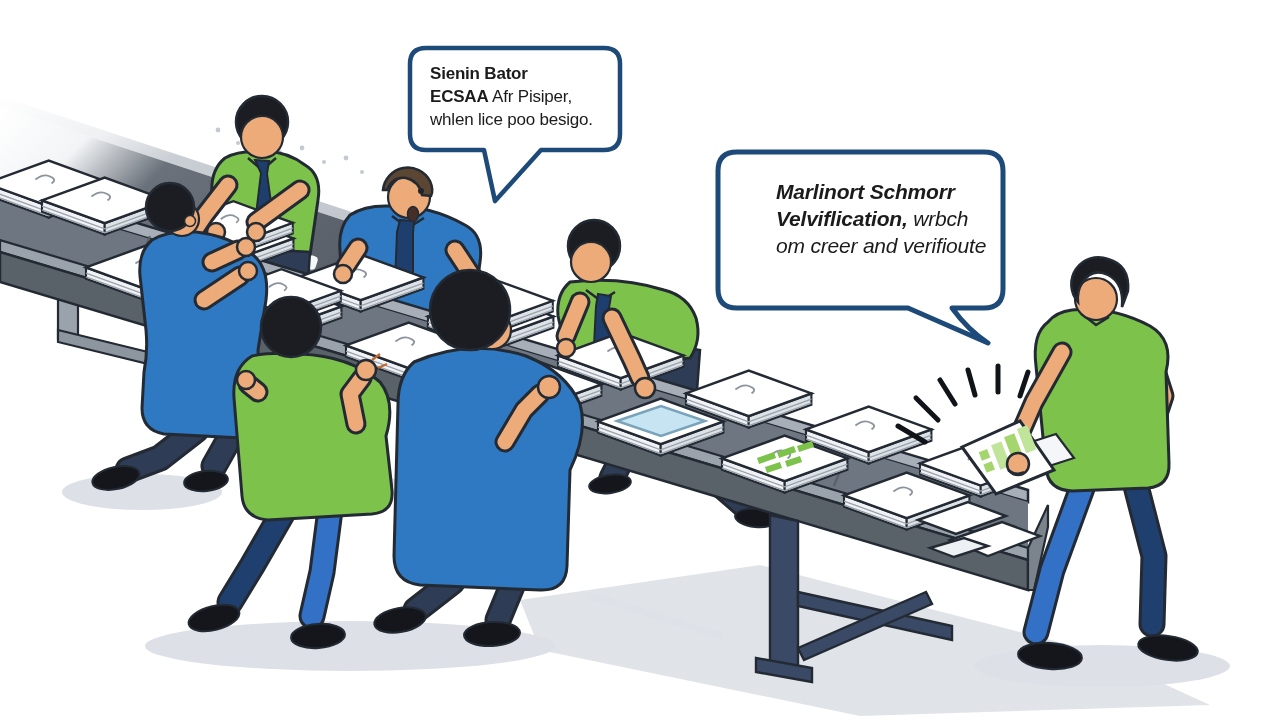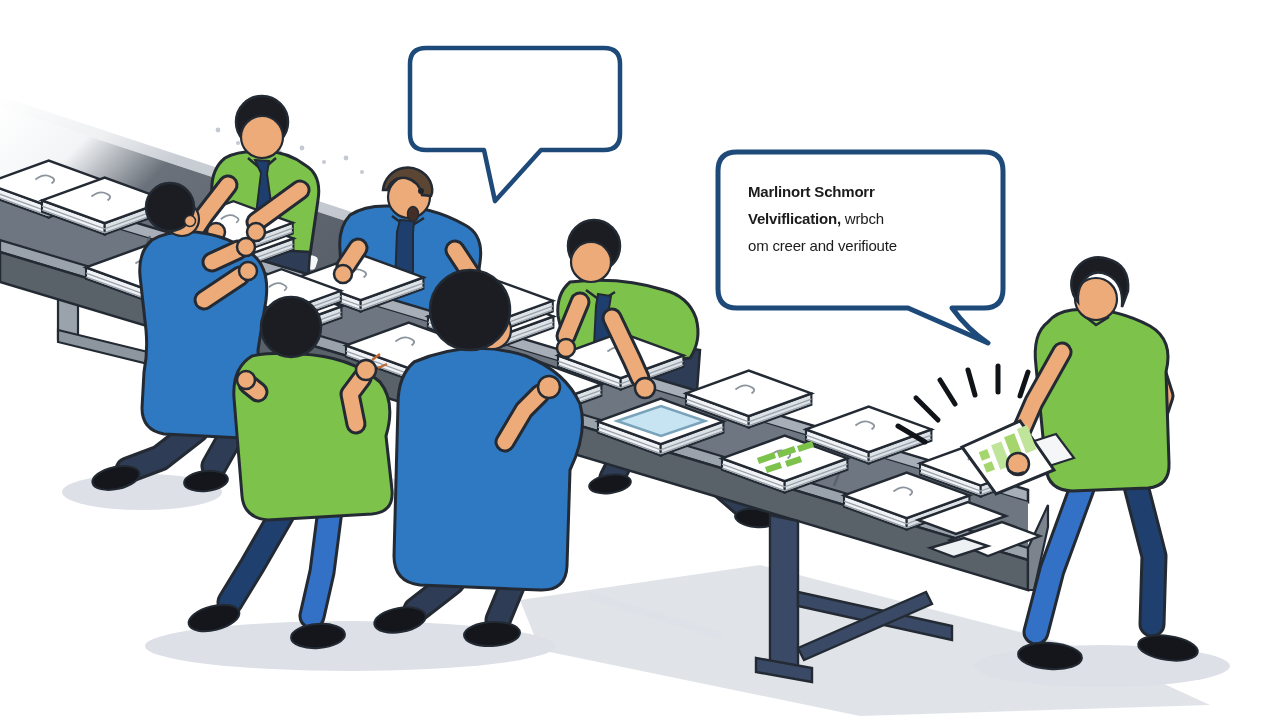--- a/index.html
+++ b/index.html
@@ -38,21 +38,21 @@
   .leg-navy{fill:none;stroke:var(--pants-navy);stroke-width:21;stroke-linecap:round;stroke-linejoin:round;}
   .leg-blue{fill:none;stroke:var(--jeans-blue);stroke-width:21;stroke-linecap:round;stroke-linejoin:round;}
   .leg-dark{fill:none;stroke:var(--jeans-dark);stroke-width:21;stroke-linecap:round;stroke-linejoin:round;}
   .shoe{fill:#14161c;stroke:var(--outline);stroke-width:2;}
   .hand{fill:var(--skin);stroke:var(--outline);stroke-width:2.5;}
   .hair{fill:var(--hair-black);stroke:var(--outline);stroke-width:2.5;}
 
   .bubble-text{position:absolute;color:#1b1b1b;text-align:left;}
   .bubble-text .b{font-weight:700;}
   #bubble1-text{left:430px;top:62px;width:180px;font-size:17px;line-height:23px;letter-spacing:-0.2px;}
-  #bubble2-text{left:748px;top:178px;width:246px;font-size:15px;line-height:27px;letter-spacing:-0.2px;}
+  #bubble2-text{left:776px;top:178px;width:246px;font-size:21px;line-height:27px;letter-spacing:-0.2px;font-style:italic;}
 </style>
 </head>
 <body>
 
 <div id="stage">
 <svg id="scene" viewBox="0 0 1280 720" aria-hidden="true">
   <defs>
     <linearGradient id="roadFade" x1="0" y1="0" x2="0.9" y2="0.45">
       <stop offset="0" stop-color="#ffffff"></stop>
       <stop offset="0.22" stop-color="#f2f4f6"></stop>
@@ -309,20 +309,26 @@
       <path d="M1008,470 q8,6 16,2" fill="none" stroke="var(--outline)" stroke-width="2.2"></path>
     </g>
   </g>
 
   <g fill="#ffffff" stroke="var(--bubble-border)" stroke-linejoin="round">
     <path stroke-width="4.5" d="M426,48 H604 Q620,48 620,64 V134 Q620,150 604,150 H541 L495,201 L484,150 H426 Q410,150 410,134 V64 Q410,48 426,48 Z"></path>
     <path stroke-width="5" d="M737,152 H984 Q1003,152 1003,171 V289 Q1003,308 984,308 H952 Q968,330 988,343 L908,308 H737 Q718,308 718,289 V171 Q718,152 737,152 Z"></path>
   </g>
 </svg>
 
+<div class="bubble-text" id="bubble1-text">
+  <div><span class="b">Sienin Bator</span></div>
+  <div><span class="b">ECSAA</span>
+       <span>Afr Pisiper,</span></div>
+  <div><span>whlen lice poo besigo.</span></div>
+</div>
 
 <div class="bubble-text" id="bubble2-text">
   <div><span class="b">Marlinort Schmorr</span></div>
   <div><span class="b">Velviflication,</span>
        <span>wrbch</span></div>
   <div><span>om creer and verifioute</span></div>
 </div>
 </div>
 
 </body></html>

